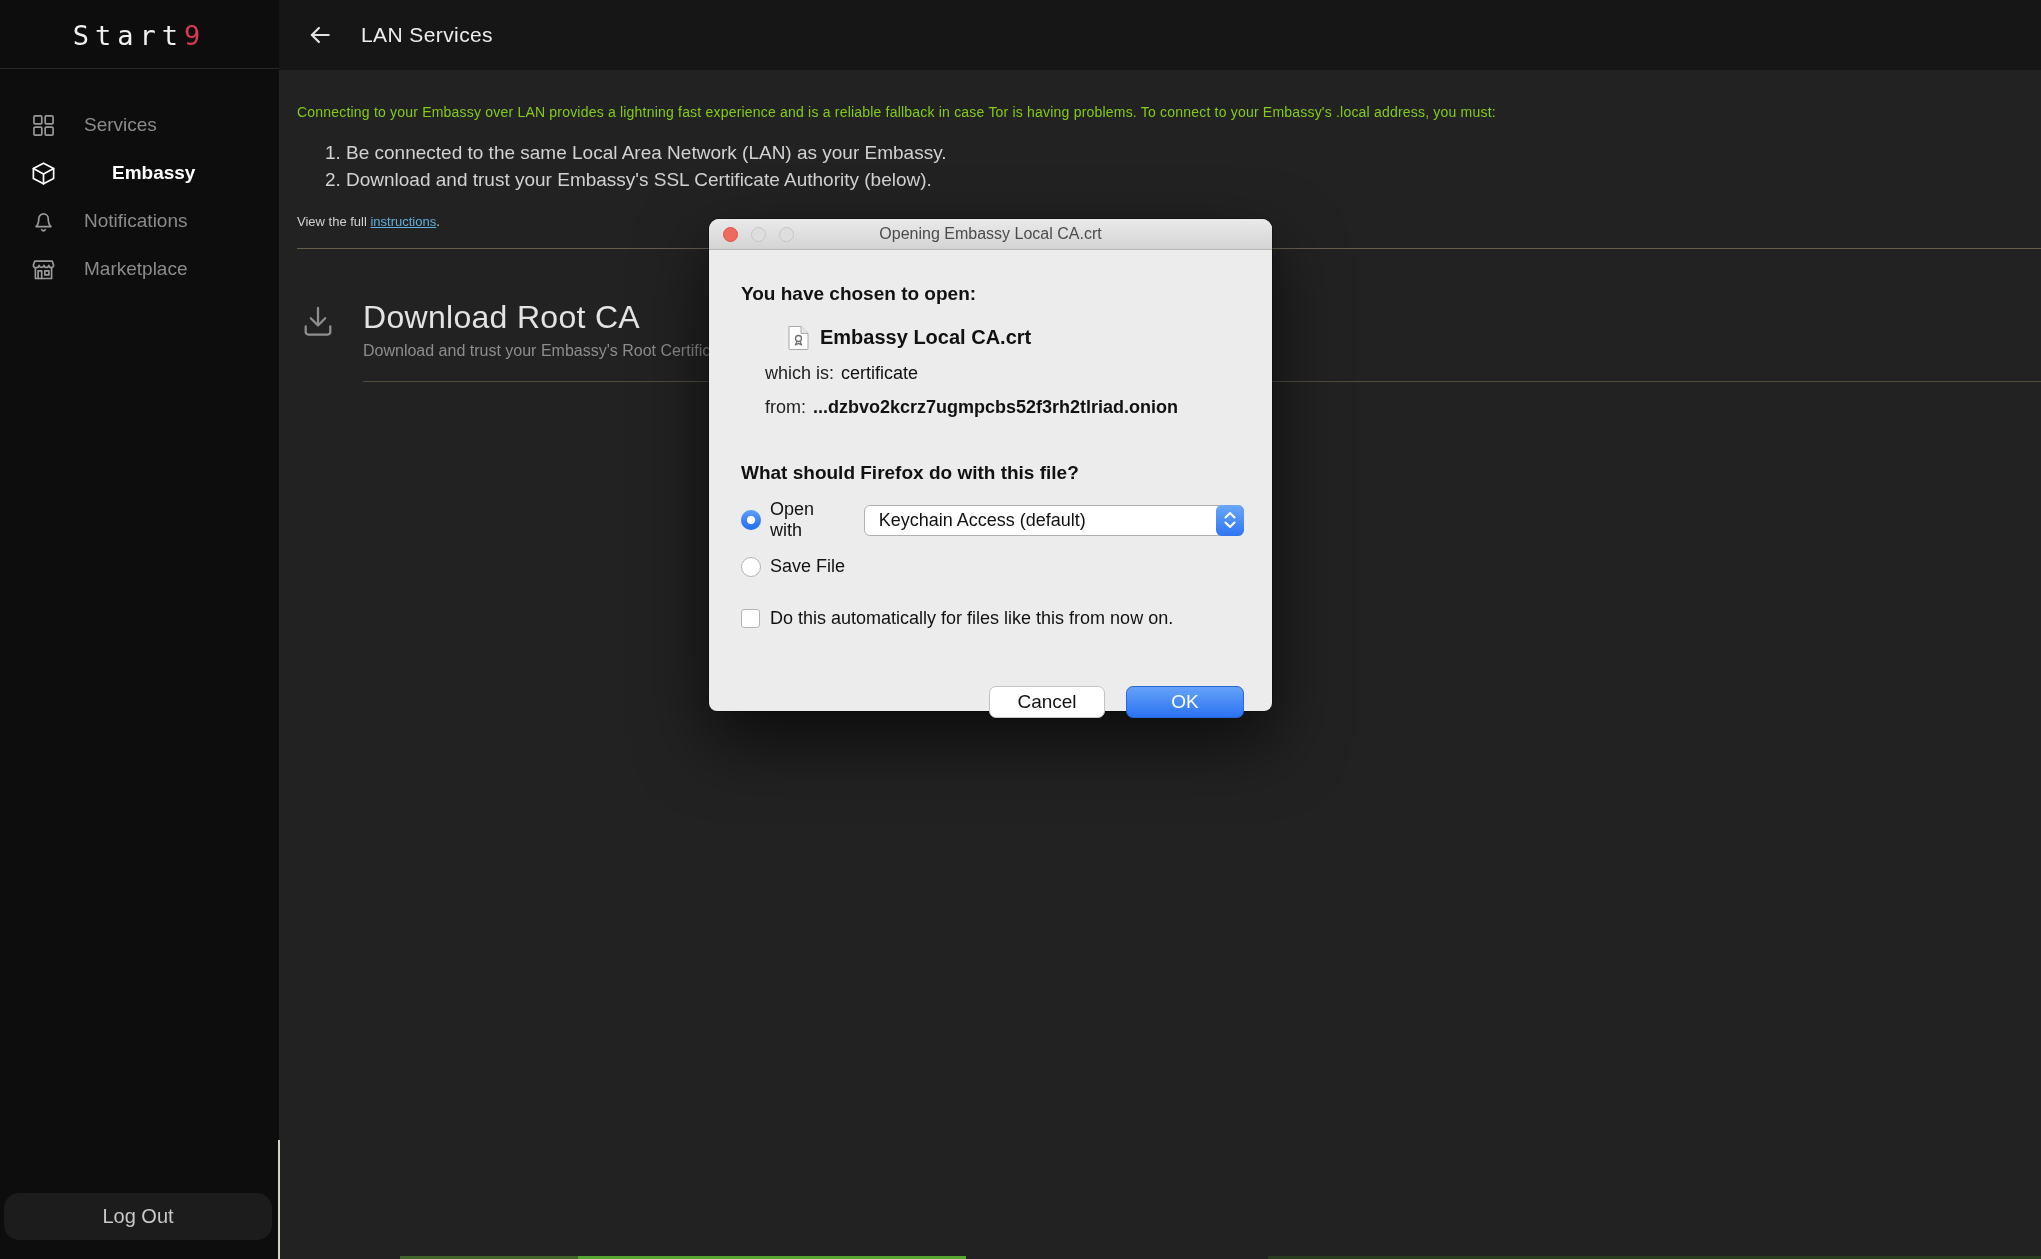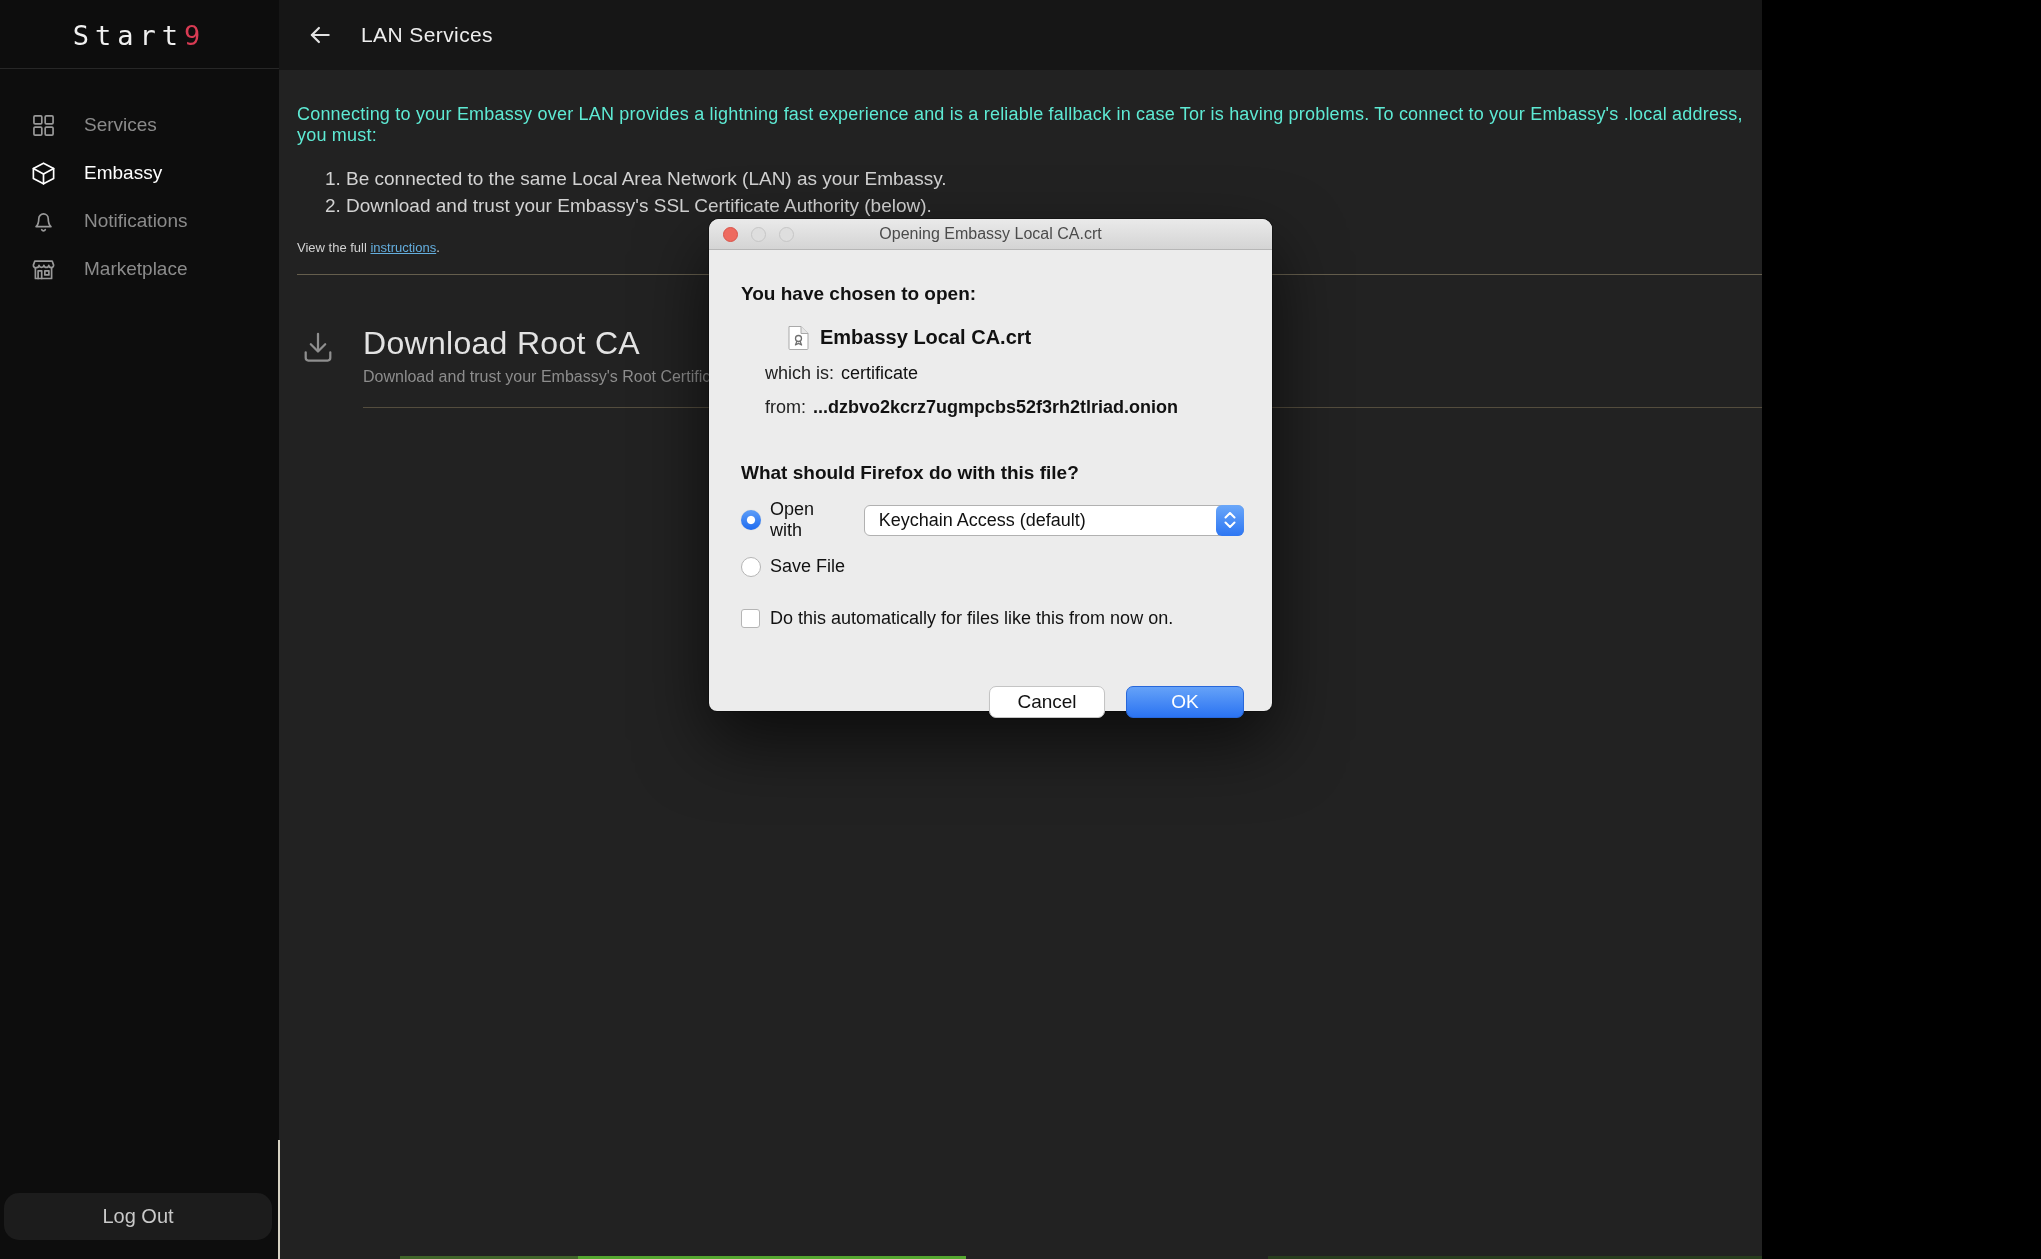--- a/index.html
+++ b/index.html
@@ -1,53 +1,53 @@
 <!DOCTYPE html>
 <html><head>
 <meta charset="utf-8">
 <style>
   * { margin:0; padding:0; box-sizing:border-box; }
   html,body { background:#000; }
   .screen{
-    position:relative; width:1762px; height:1259px; overflow:hidden;
+    position:relative; width:2041px; height:1259px; overflow:hidden;
     background:#212121; font-family:"Liberation Sans", sans-serif;
   }
 
   
   .sidebar{ position:absolute; left:0; top:0; width:279px; height:1259px; background:#0d0d0d; }
   .logo{ padding-top:20px; text-align:center; font-family:"DejaVu Sans Mono", monospace;
          font-size:27px; letter-spacing:6px; color:#f0f0f0; }
   .logo .accent{ color:#d83b53; }
   .logo-divider{ margin-top:17px; border-bottom:1px solid #272727; }
   .nav{ margin-top:32px; }
   .nav-item{ display:flex; align-items:center; height:48px; padding-left:30px; cursor:pointer;
              color:#8b8b8b; font-size:19px; }
   .nav-item .nicon{ width:27px; height:27px; margin-right:27px; flex:0 0 auto; display:flex; }
   .nav-item .nicon svg{ width:100%; height:100%; stroke:#999; fill:none; stroke-width:1.5;
                         stroke-linecap:round; stroke-linejoin:round; }
-  .nav-item.active{ color:#ffffff; font-weight:400; }
+  .nav-item.active{ color:#ffffff; font-weight:700;gap:28px; }
   .nav-item.active .nicon svg{ stroke:#fff; }
   .logout{ position:absolute; left:4px; right:7px; bottom:19px; height:47px; background:#1c1c1c;
            border-radius:15px; display:flex; align-items:center; justify-content:center;
            color:#c9c9c9; font-size:20px; cursor:pointer; }
   .side-edge-line{ position:absolute; left:278px; top:1140px; width:2px; height:119px; background:#d6d2c4; z-index:5;}
 
   
   .header{ position:absolute; left:279px; top:0; right:0; height:70px; background:#161616;
            display:flex; align-items:center; }
   .back-btn{ margin-left:24px; width:34px; height:34px; display:flex; align-items:center;
              justify-content:center; cursor:pointer; }
   .back-btn svg{ width:26px; height:26px; stroke:#e2e2e2; fill:none; stroke-width:2;
                  stroke-linecap:round; stroke-linejoin:round; }
   .page-title{ margin-left:24px; color:#ededed; font-size:21px; letter-spacing:.4px; }
 
   
   .content{ position:absolute; left:279px; top:70px; right:0; bottom:0; background:#222222;
             padding:34px 0 0 18px; color:#cfcfcf; }
-  .intro{ font-size:18px; font-weight:300; color:#5eead4; letter-spacing:.2px; }
+  .intro{ font-size:14px; font-weight:300; color:#84cc16; letter-spacing:.2px; }
   ol.steps{ margin-top:19px; padding-left:49px; font-size:19px; font-weight:300; color:#d2d2d2; }
   ol.steps li{ line-height:27px; }
   .view-full{ margin-top:21px; font-size:13px; font-weight:300; color:#d2d2d2; }
   .view-full a{ color:#64aede; text-decoration:underline; cursor:pointer; }
   .divider{ margin-top:19px; border-top:1px solid #655e4d; }
   .download-row{ margin-top:50px; display:flex; align-items:flex-start; }
   .dl-icon{ width:36px; height:36px; margin-left:3px; margin-top:4px; flex:0 0 auto; }
   .dl-icon svg{ width:100%; height:100%; stroke:#8f8f8f; fill:none; stroke-width:1.5;
                 stroke-linecap:round; stroke-linejoin:round; }
   .dl-text{ flex:1; margin-left:27px; border-bottom:1px solid #544d3e; padding-bottom:21px; }

